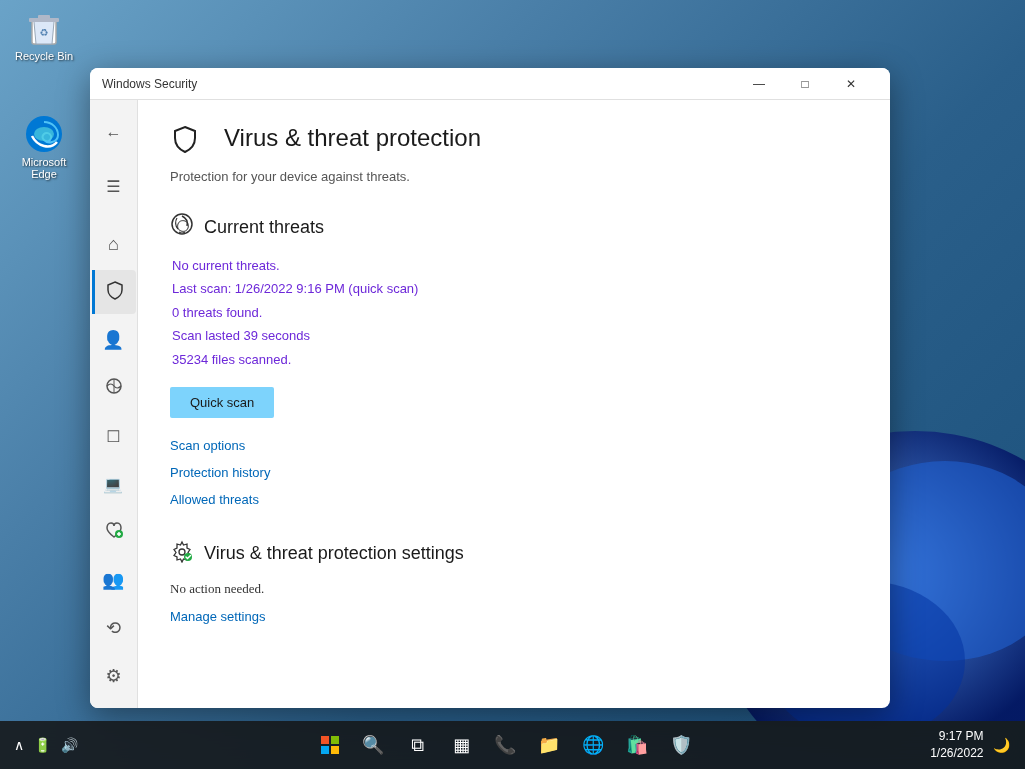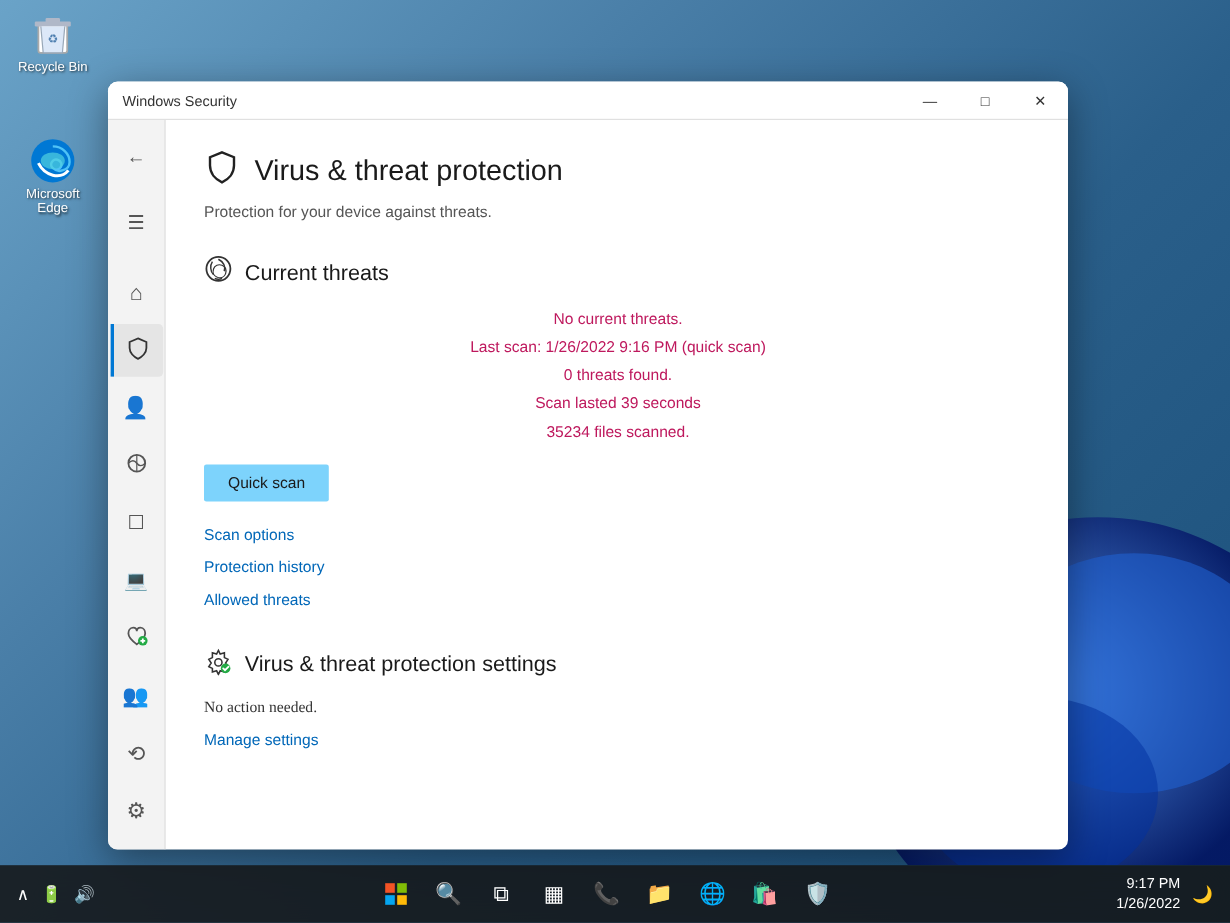--- a/index.html
+++ b/index.html
@@ -116,21 +116,21 @@
       z-index: 50;
     }
 
     
     .title-bar {
       height: 32px;
       background: white;
       display: flex;
       align-items: center;
       justify-content: space-between;
-      padding: 0 0 0 12px;
+      padding: 0 16px 0 12px;
       flex-shrink: 0;
       border-bottom: 1px solid #e0e0e0;
     }
     .title-bar-title {
       font-size: 12px;
       color: #333;
     }
     .title-bar-controls {
       display: flex;
       gap: 0;
@@ -188,22 +188,21 @@
     
     .main-content {
       flex: 1;
       overflow-y: auto;
       padding: 24px 32px;
     }
 
     
     .page-header {
       display: flex;
-      align-items: center;
-      gap: 12px;
+      gap: 24px;
       margin-bottom: 8px;
     }
     .page-header-icon {
       font-size: 28px;
       color: #333;
     }
     .page-title {
       font-size: 24px;
       font-weight: 300;
       color: #1a1a1a;
@@ -229,25 +228,24 @@
       color: #333;
     }
     .section-title {
       font-size: 18px;
       font-weight: 400;
       color: #1a1a1a;
     }
 
     .threat-info {
       font-size: 13px;
-      color: #be185d;
+      color: #6d28d9;
       line-height: 1.8;
       margin-bottom: 16px;
       padding-left: 2px;
-      text-align: center;
     }
 
     
     .btn-quick-scan {
       background: #7dd3fc;
       border: none;
       padding: 8px 20px;
       font-size: 13px;
       color: #1a1a1a;
       cursor: pointer;

